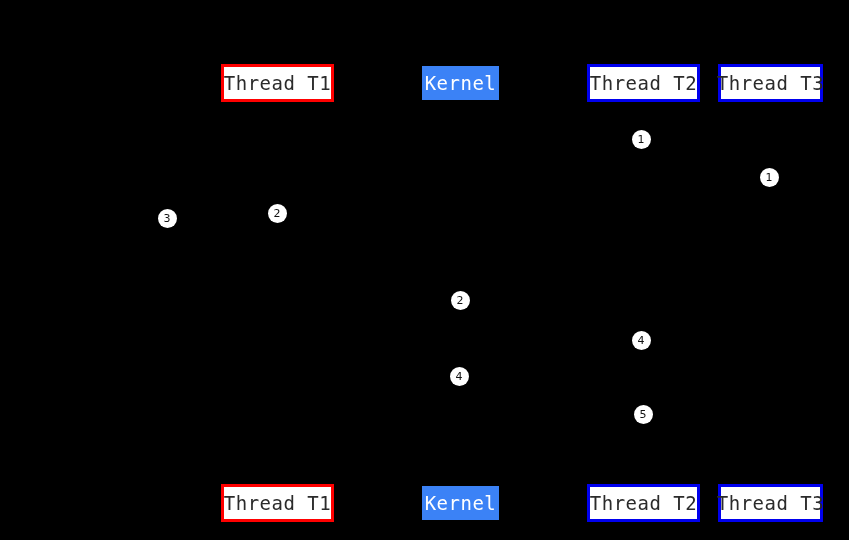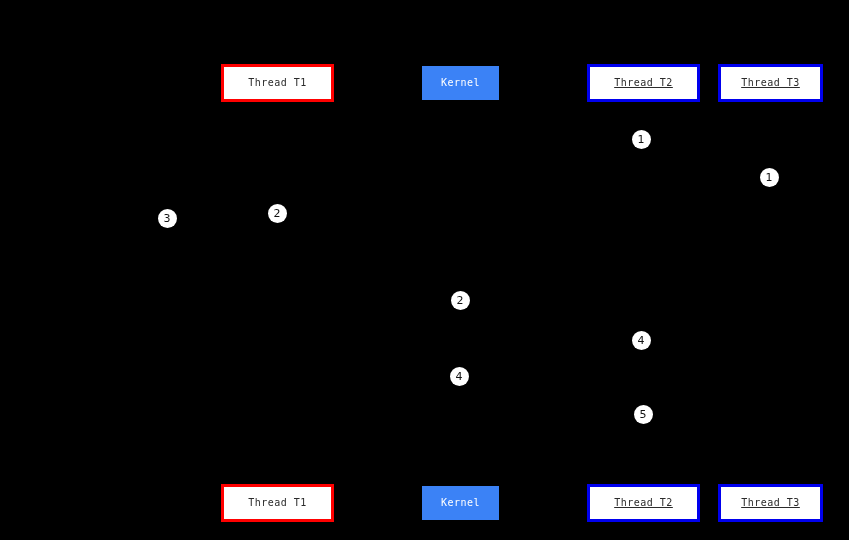--- a/index.html
+++ b/index.html
@@ -18,35 +18,35 @@
     overflow: hidden;
   }
   
   .participant {
     position: absolute;
     box-sizing: border-box;
     display: flex;
     align-items: center;
     justify-content: center;
     font-family: "DejaVu Sans Mono", "Liberation Mono", monospace;
-    font-size: 10px;
+    font-size: 19px;
     letter-spacing: 0.5px;
     white-space: nowrap;
     line-height: 1;
   }
   .participant.style-light {
     background: #ffffff;
     color: #2b2b2b;
   }
   .participant.style-solid {
     background: #3b82f6;
     color: #ffffff;
   }
   .participant.border-red   { border: 3px solid #ff0000; }
-  .participant.border-blue  { border: 3px solid #0000ee; text-decoration: underline; }
+  .participant.border-blue  { border: 3px solid #0000ee; }
   .participant.border-none  { border: 0 solid transparent; }
 
   
   .lifeline {
     position: absolute;
     width: 1px;
     background: #000000;
   }
   
   .message {

